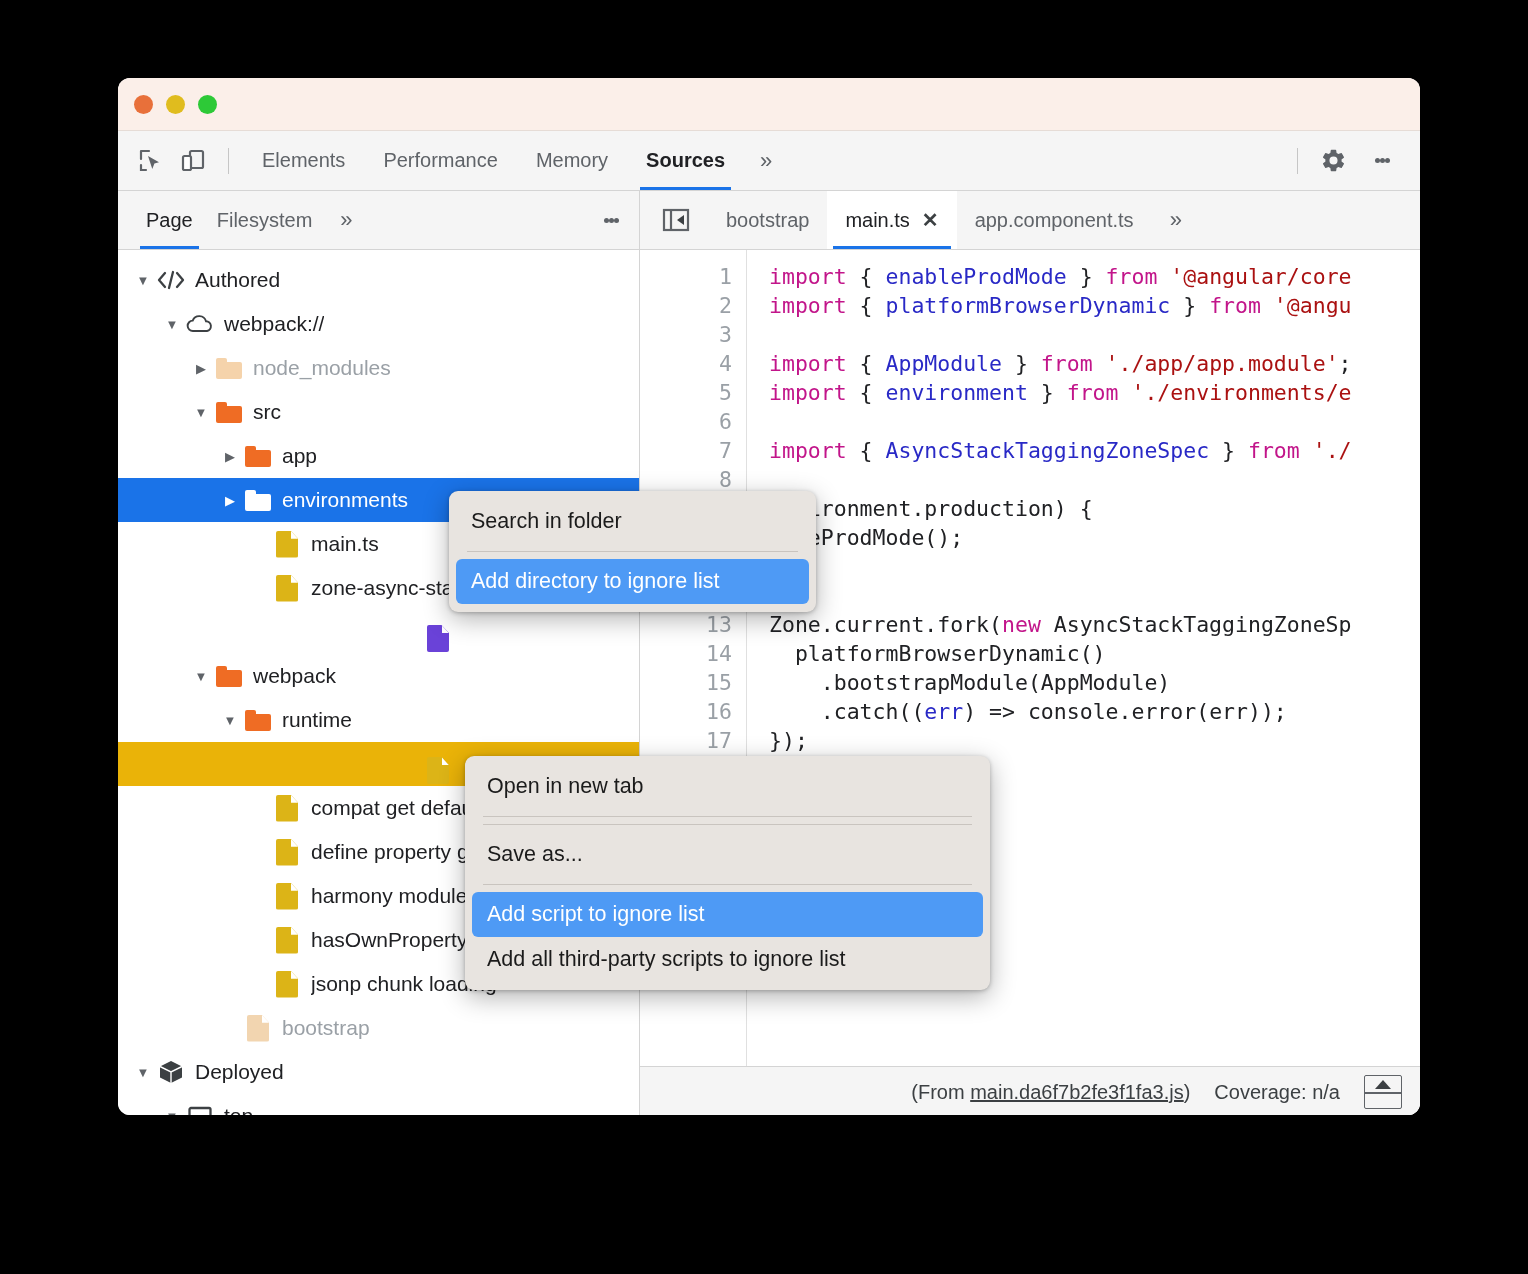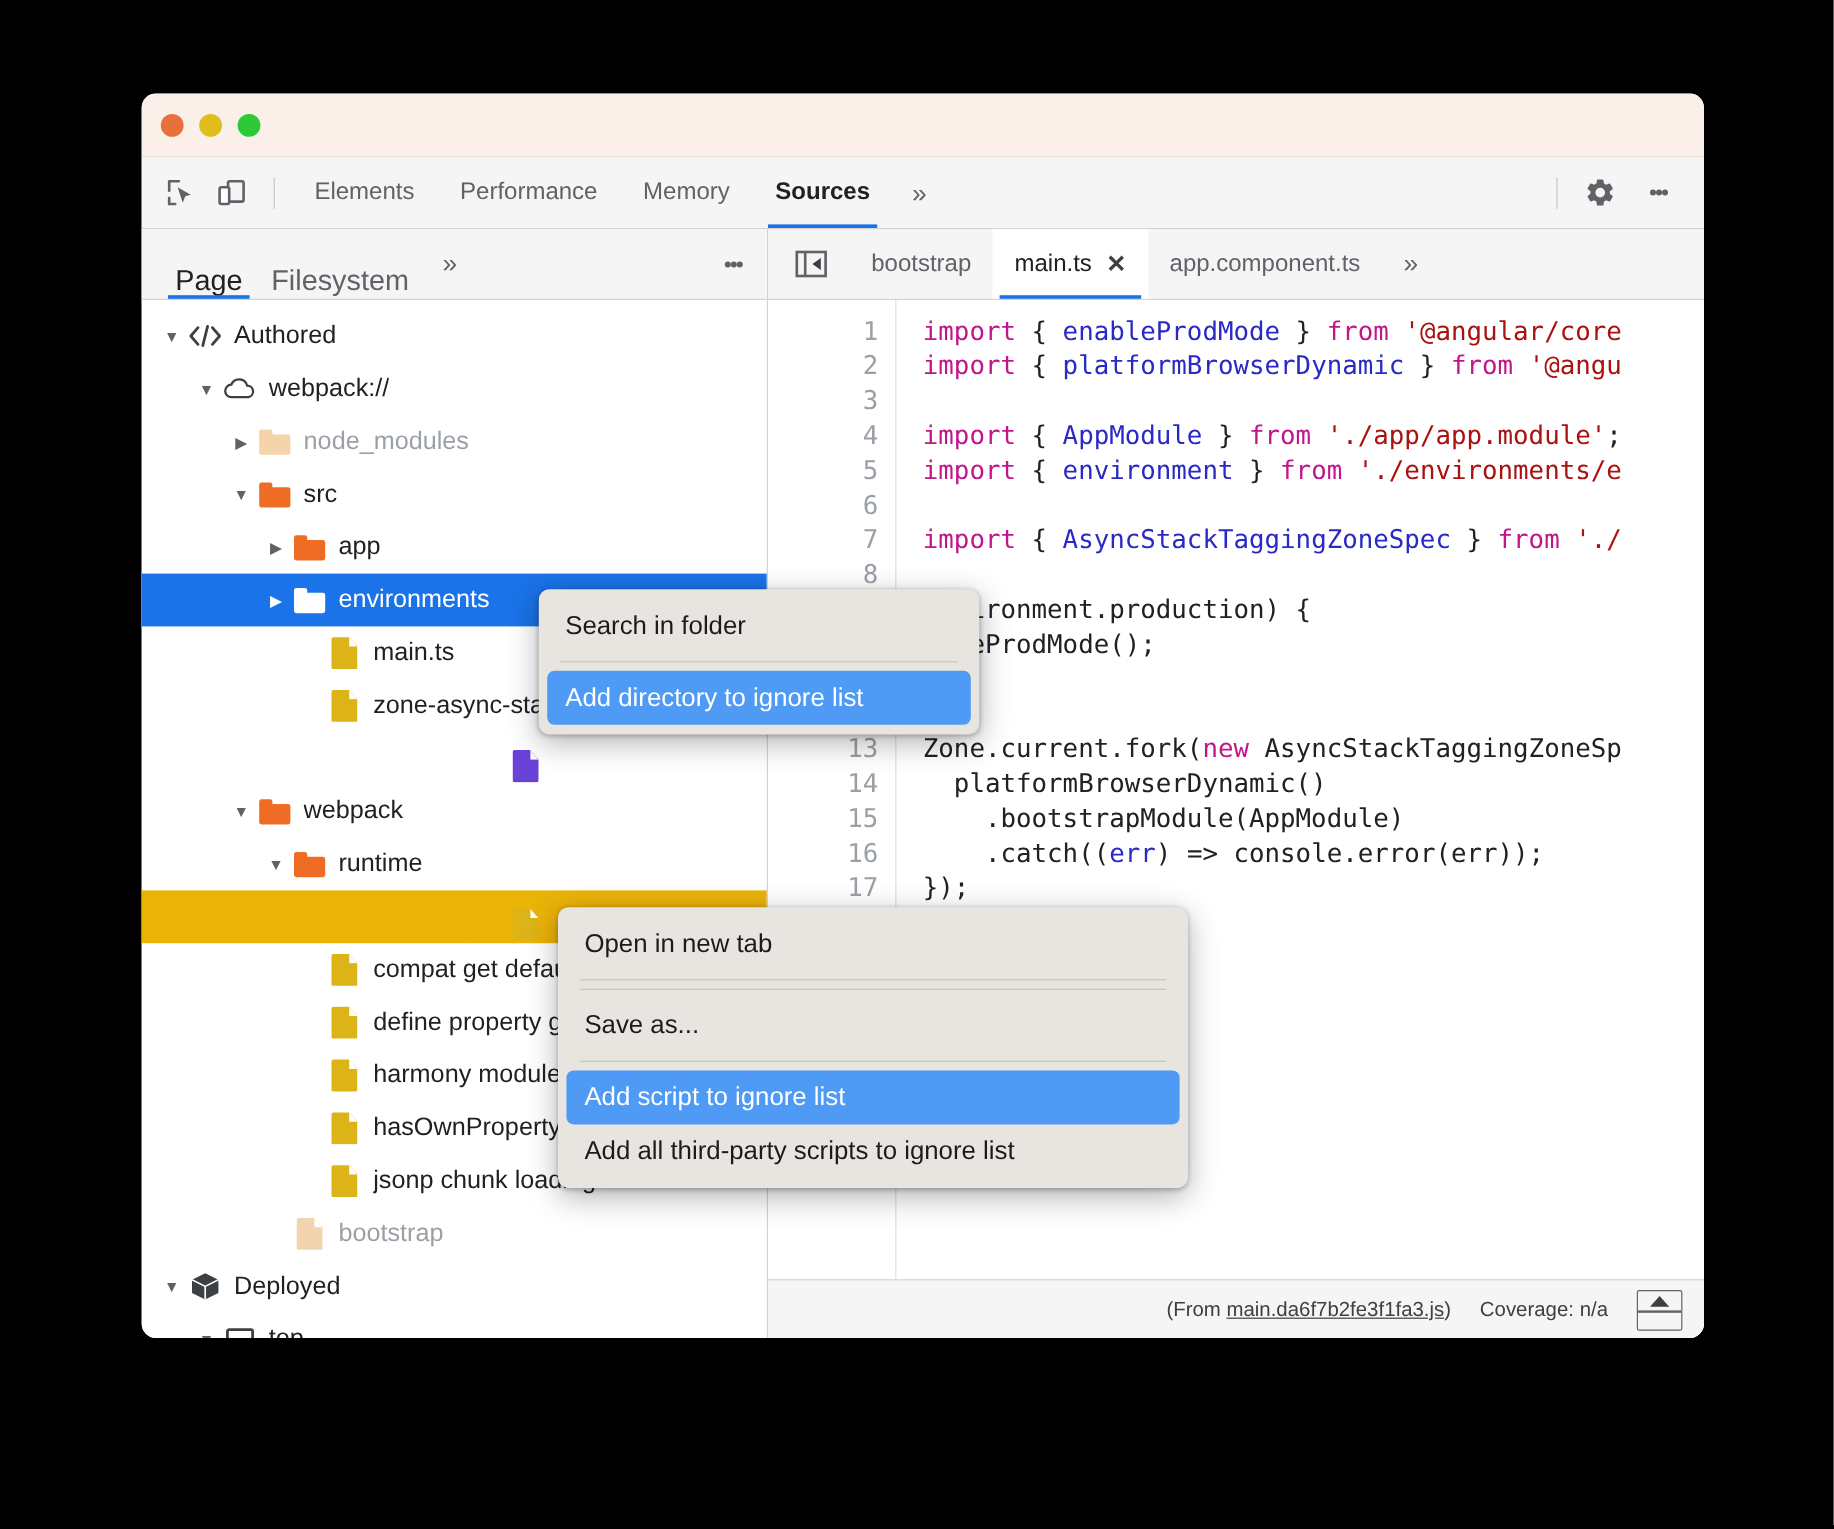--- a/index.html
+++ b/index.html
@@ -60,22 +60,22 @@
   .split{display:flex;height:calc(1037px - 52px - 59px);}
   .navigator{width:521px;border-right:1px solid #d4d4d4;display:flex;flex-direction:column;background:#fff;}
   .editorpane{flex:1;display:flex;flex-direction:column;min-width:0;background:#fff;}
 
   
   .nav-toolbar{
     height:58px;background:#f5f5f5;border-bottom:1px solid #d4d4d4;
     display:flex;align-items:center;padding-left:16px;position:relative;
   }
   .navtab{
-    position:relative;height:100%;display:flex;align-items:flex-end;padding:0 12px;
-    font-size:24px;color:#5f6368;cursor:pointer;
+    position:relative;height:100%;display:flex;align-items:center;padding:0 12px;
+    font-size:20px;color:#5f6368;cursor:pointer;
   }
   .navtab.active{color:#202124;}
   .navtab.active::after{
     content:"";position:absolute;left:6px;right:6px;bottom:0;height:3px;background:#1a73e8;
   }
   .kebab{
     margin-left:auto;width:44px;height:44px;margin-right:6px;
     display:flex;align-items:center;justify-content:center;cursor:pointer;
   }
   .kebab span{display:block;width:5px;height:5px;border-radius:50%;background:#5f6368;margin:2.5px 0;}
@@ -145,21 +145,21 @@
   }
   .codelines{padding:12px 0 0 22px;white-space:pre;overflow:hidden;flex:1;}
   .k{color:#c2158a;}
   .v{color:#2929c6;}
   .s{color:#aa1111;}
   .p{color:#202124;}
 
   .statusbar{
     height:50px;background:#f5f5f5;border-top:1px solid #d4d4d4;
     display:flex;align-items:center;justify-content:flex-end;gap:24px;
-    padding-right:18px;font-size:17px;color:#3c4043;
+    padding-right:18px;font-size:20px;color:#3c4043;
   }
   .statusbar a{color:#3c4043;text-decoration:underline;}
   .sb-btn{width:36px;height:32px;border:1.6px solid #5f6368;border-radius:2px;
     display:flex;flex-direction:column;align-items:center;justify-content:flex-start;cursor:pointer;}
   .sb-btn .tri{width:0;height:0;border-left:8px solid transparent;border-right:8px solid transparent;border-bottom:9px solid #3c4043;margin-top:4px;}
   .sb-btn .bar{width:100%;height:1.6px;background:#5f6368;margin-top:3px;}
 
   
   .ctxmenu{
     position:absolute;background:#e8e4e0;border-radius:9px;

